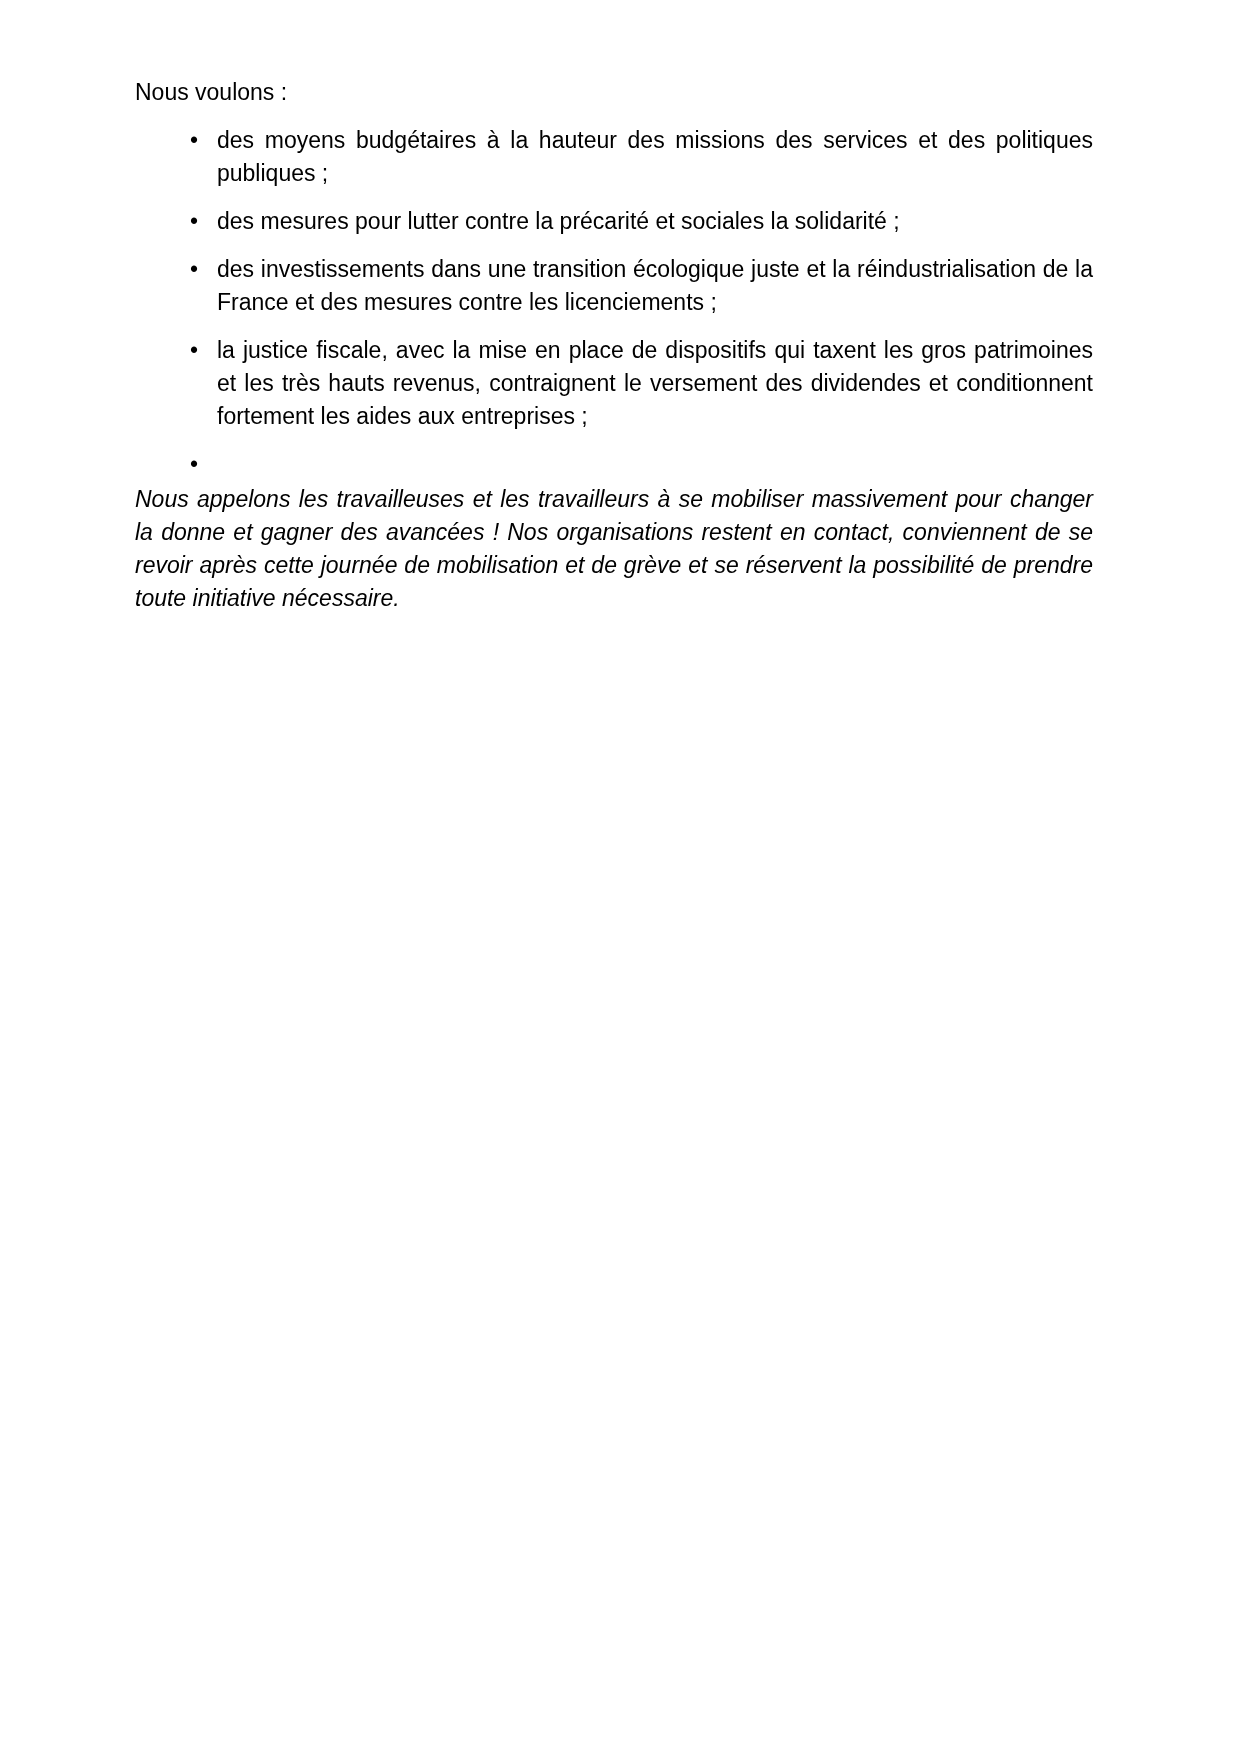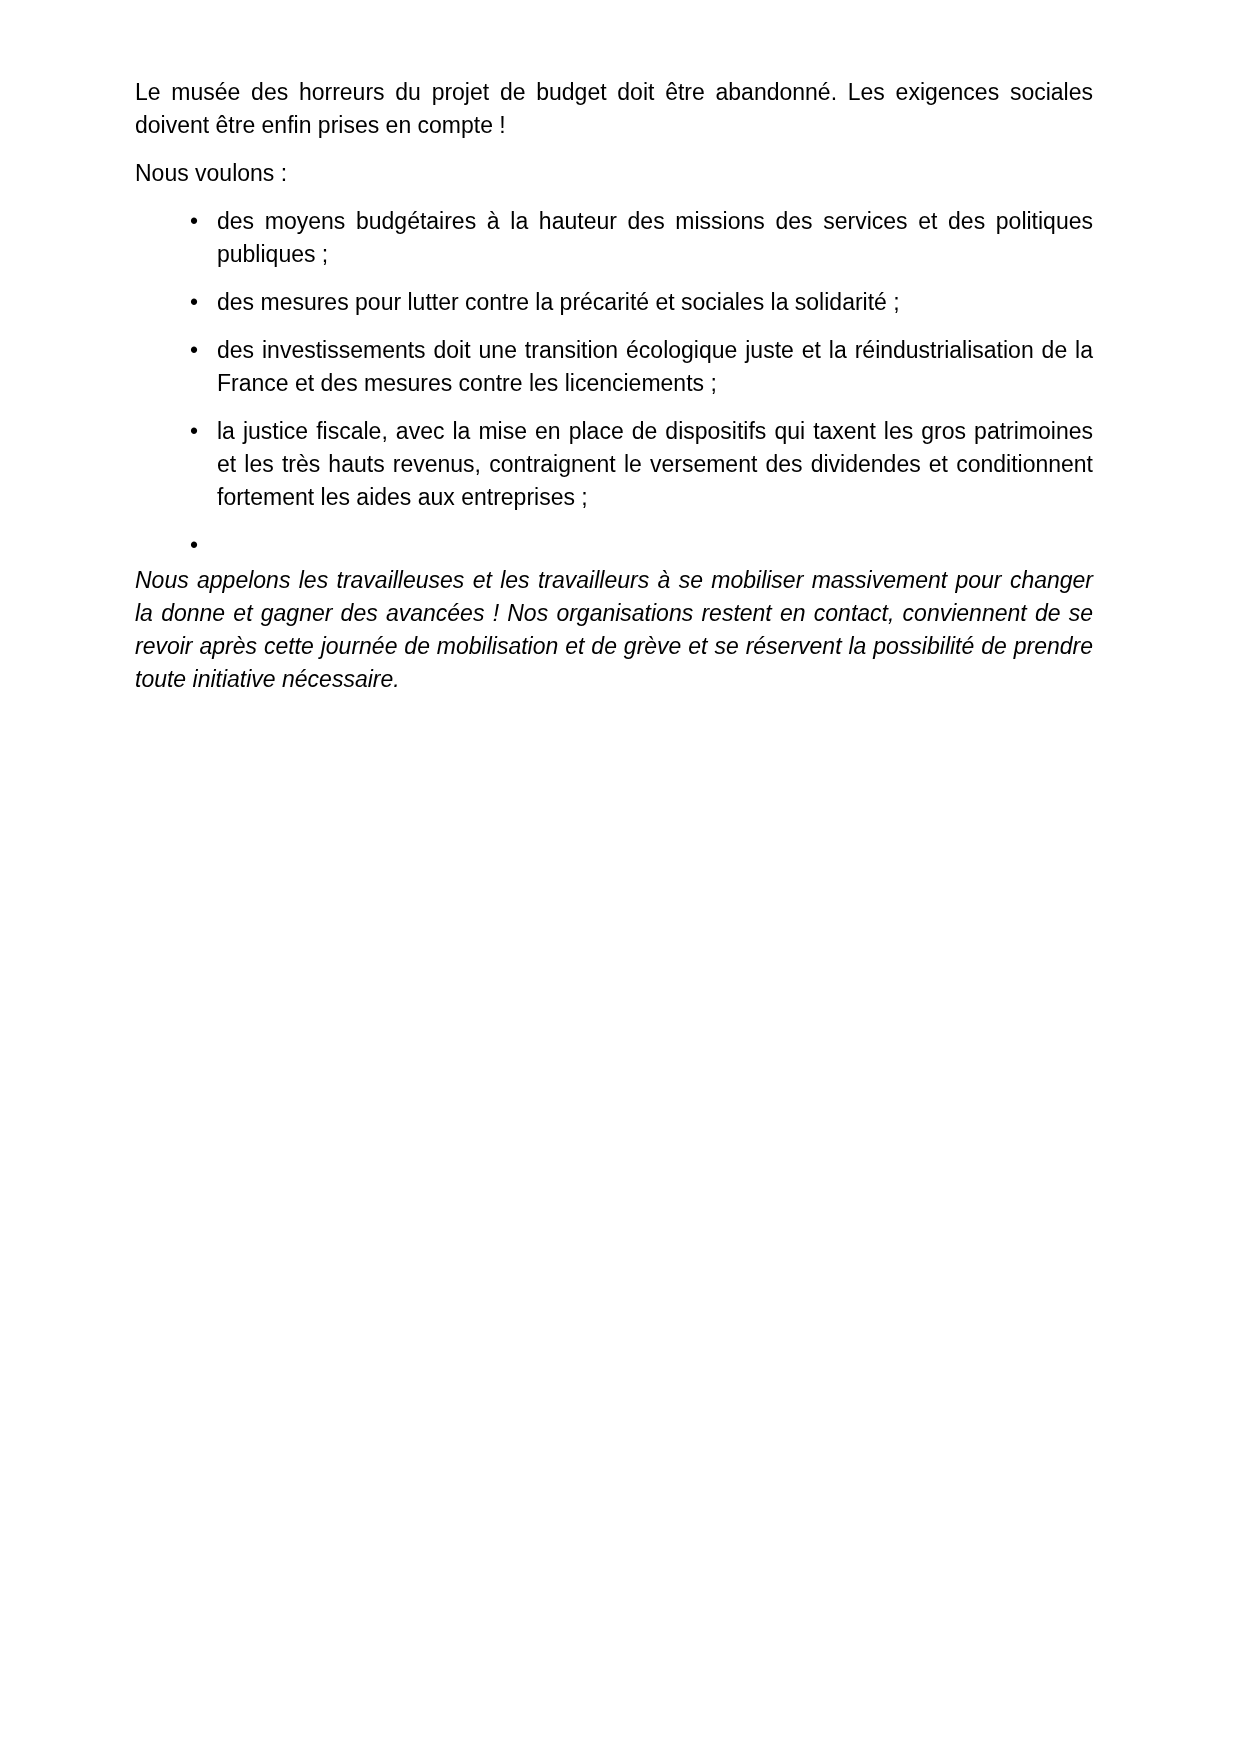--- a/index.html
+++ b/index.html
@@ -49,36 +49,35 @@
     font-size: 23px;
     line-height: 33px;
     text-align: left;
   }
 </style>
 </head>
 <body>
 
 <div class="page">
 
-  <p class="para intro">Le musée des horreurs du projet de budget doit être abandonné. Les exigences sociales doivent être enfin prises en compte !</p>
 
   <p class="para intro-lead">Nous voulons :</p>
 
   <ul class="bullet-list">
     <li>
       <span class="bullet-dot">•</span>
       <span>des moyens budgétaires à la hauteur des missions des services et des politiques publiques ;</span>
     </li>
     <li>
       <span class="bullet-dot">•</span>
       <span>des mesures pour lutter contre la précarité et sociales la solidarité ;</span>
     </li>
     <li>
       <span class="bullet-dot">•</span>
-      <span>des investissements doit une transition écologique juste et la réindustrialisation de la France et des mesures contre les licenciements ;</span>
+      <span>des investissements dans une transition écologique juste et la réindustrialisation de la France et des mesures contre les licenciements ;</span>
     </li>
     <li>
       <span class="bullet-dot">•</span>
       <span>la justice fiscale, avec la mise en place de dispositifs qui taxent les gros patrimoines et les très hauts revenus, contraignent le versement des dividendes et conditionnent fortement les aides aux entreprises ;</span>
     </li>
     <li>
       <span class="bullet-dot">•</span>
     </li>
   </ul>
 

